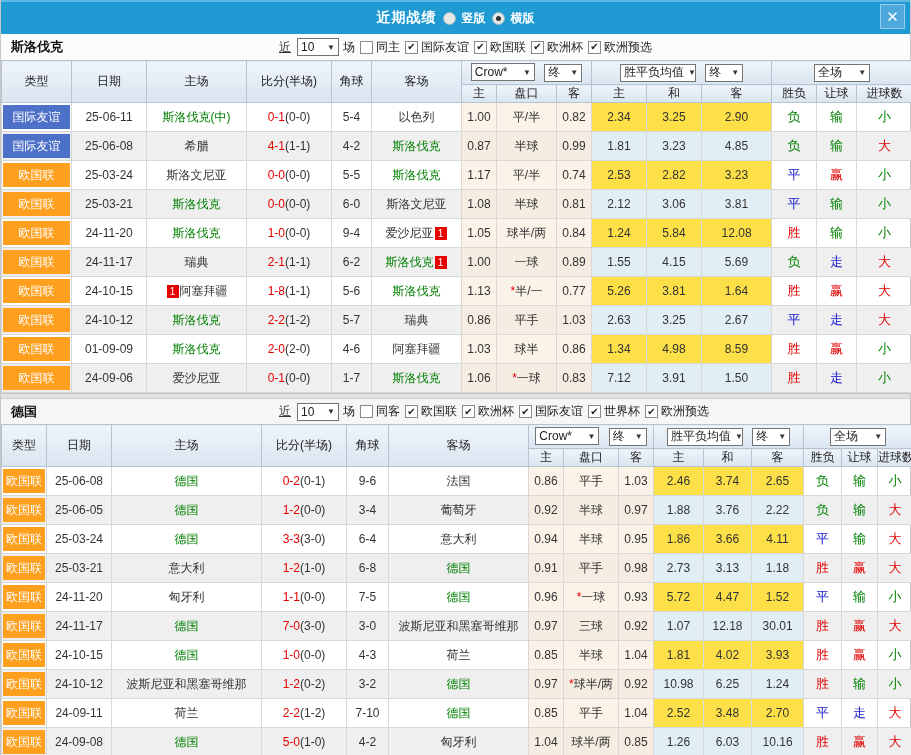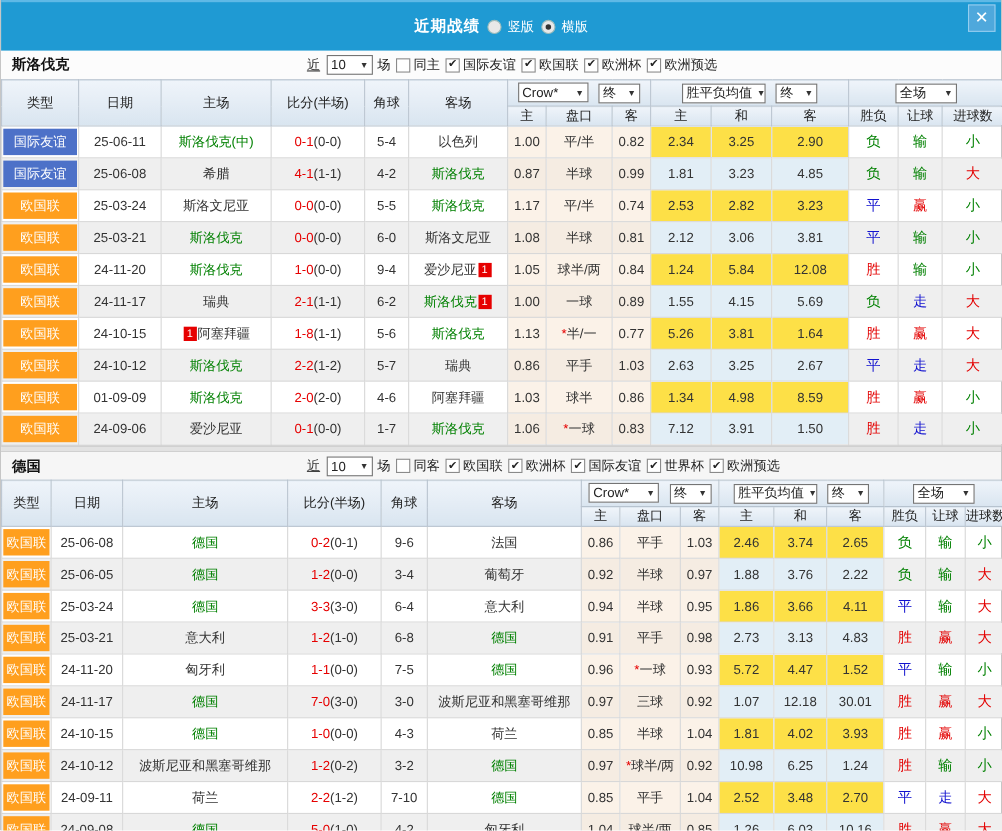--- a/index.html
+++ b/index.html
@@ -1,27 +1,27 @@
 <!DOCTYPE html>
 <html><head>
 <meta charset="utf-8">
 <style>
   * { box-sizing: border-box; margin: 0; padding: 0; }
   html,body { width: 911px; height: 755px; overflow: hidden;
     font-family: "Liberation Sans", "DejaVu Sans", sans-serif; font-size: 12px; color:#222; background:#fff;}
   .app { width:911px; height:755px; border-left:1px solid #c6c6c6; border-right:1px solid #c6c6c6; }
 
   
-  .titlebar { height:46px; background:#1F9AD3; border-top:2px solid #5FB9E6; position:relative;
+  .titlebar { height:34px; background:#1F9AD3; border-top:2px solid #5FB9E6; position:relative;
     display:flex; align-items:center; justify-content:center; gap:6px; }
   .titlebar .title { color:#fff; font-weight:bold; font-size:14px; letter-spacing:1px; }
   .radio { width:13px; height:13px; border-radius:50%; background:#e8e8e8; border:1px solid #9bb;
     display:inline-block; position:relative; vertical-align:middle; cursor:pointer;}
   .radio.on::after { content:""; position:absolute; left:3px; top:3px; width:5px; height:5px; border-radius:50%; background:#333; }
-  .radio-label { color:#fff; font-size:12px; cursor:pointer; }
+  .radio-label { color:#fff; font-size:12px; cursor:pointer;font-weight:bold; }
   .close-btn { position:absolute; right:5px; top:2px; width:25px; height:25px; background:#4FA8DC;
     border:1px solid #94CEEF; color:#fff; font-size:15px; font-weight:bold; text-align:center; line-height:23px; cursor:pointer; }
 
   
   .filter-row { height:26px; display:flex; align-items:center; background:#fcfcfc; }
   .sec2 .filter-row { height:25px; background:#f6f6f6; }
   .team-name { font-weight:bold; font-size:13px; padding-left:10px; width:278px; color:#111; }
   .filters { display:flex; align-items:center; }
   .near-link { color:#333; text-decoration:underline; margin-right:3px; cursor:pointer; }
   .lbl { margin:0 1px; color:#222; }
@@ -525,21 +525,21 @@
             <td>25-03-21</td>
             <td><span>意大利</span></td>
             <td><span class="ft">1-2</span><span class="ht">(1-0)</span></td>
             <td>6-8</td>
             <td><span class="green">德国</span></td>
             <td class="crow">0.91</td>
             <td class="crow"><span>平手</span></td>
             <td class="crow">0.98</td>
             <td class="wpl">2.73</td>
             <td class="wpl">3.13</td>
-            <td class="wpl">4.83</td>
+            <td class="wpl">1.18</td>
             <td class="res res-r">胜</td>
             <td class="res res-r">赢</td>
             <td class="res res-r">大</td>
           </tr>
           <tr>
             <td class="type-cell">
               <div class="badge-type bg-orange">欧国联</div>
             </td>
             <td>24-11-20</td>
             <td><span>匈牙利</span></td>

